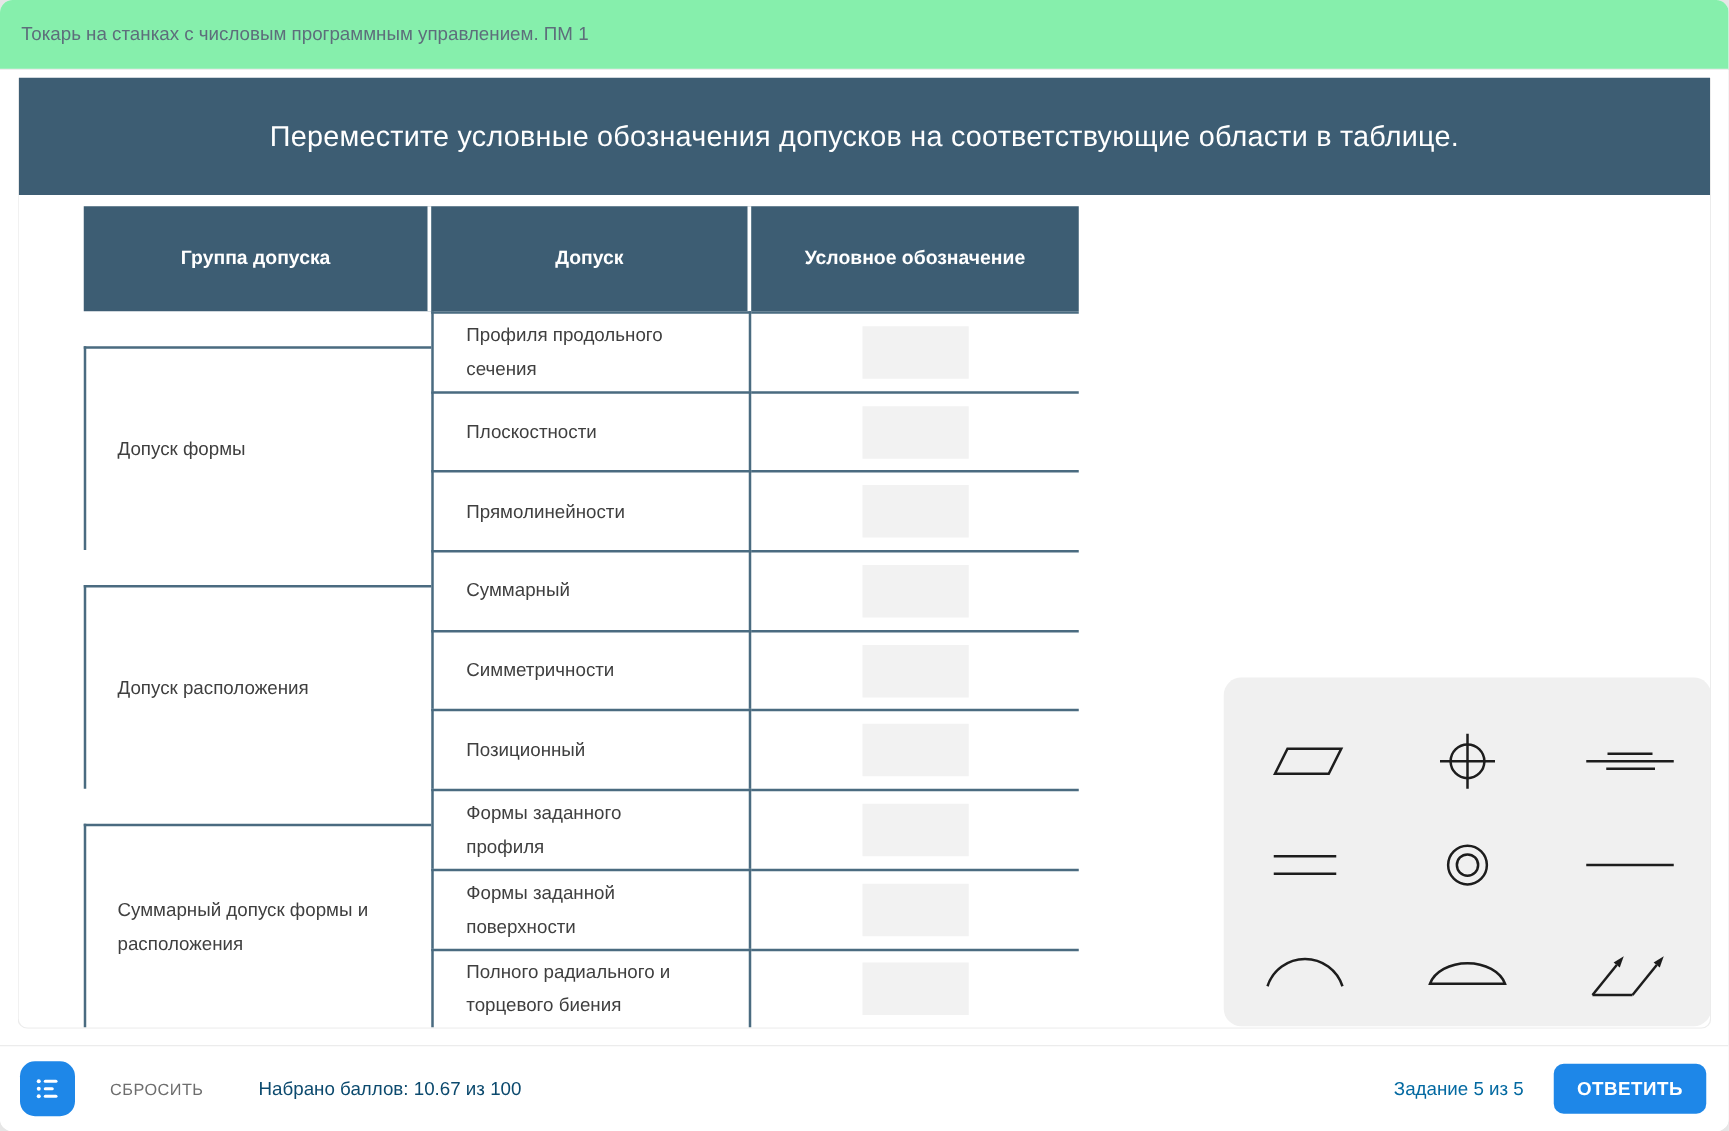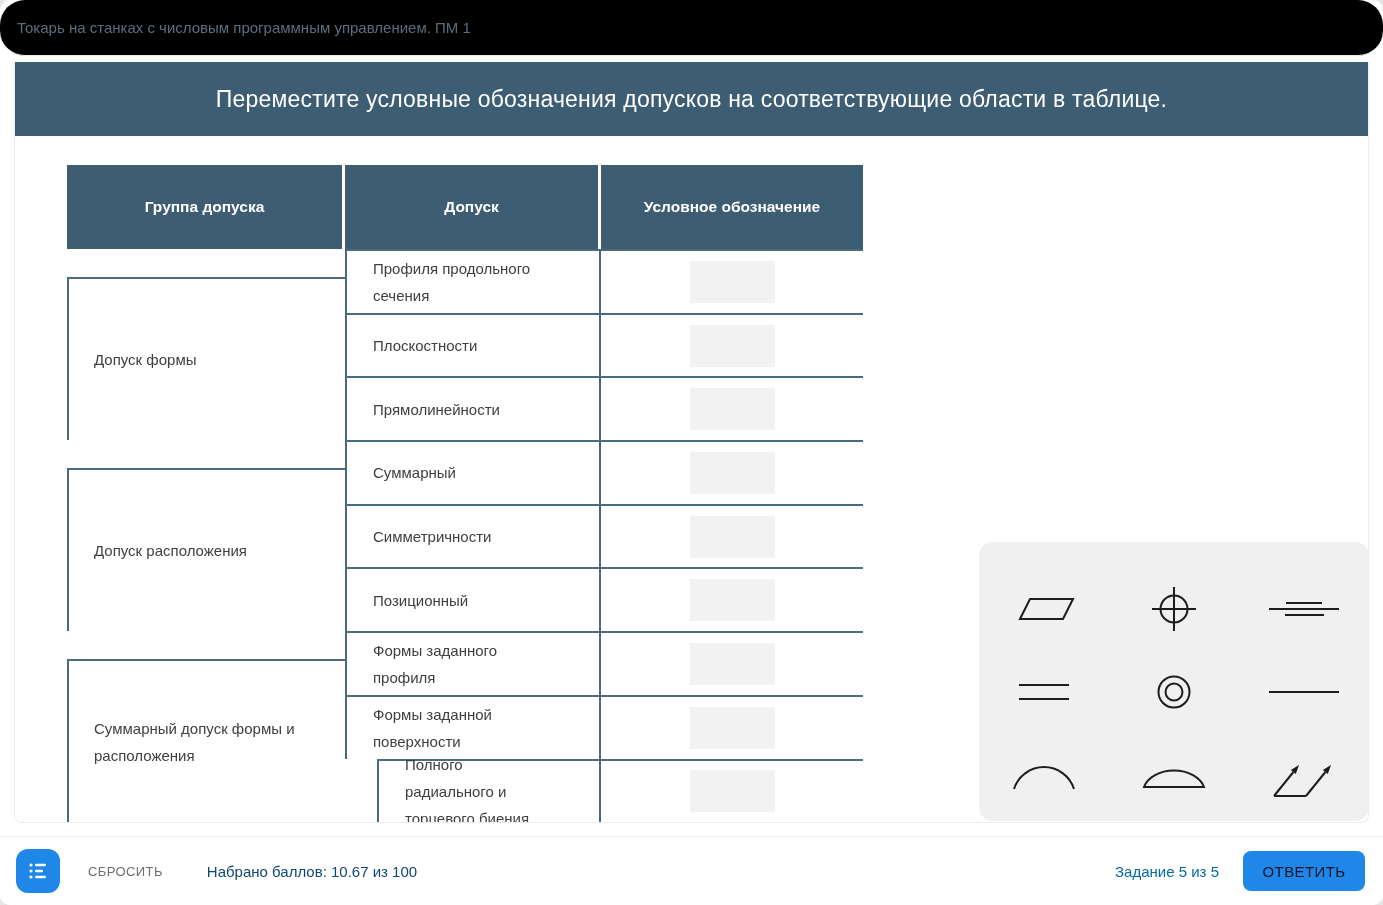--- a/index.html
+++ b/index.html
@@ -1,27 +1,27 @@
 <!DOCTYPE html>
 <html><head>
 <meta charset="utf-8">
 <style>
   * { margin:0; padding:0; box-sizing:border-box; }
   html,body { width:1383px; height:905px; background:#e6e6e6; font-family:"Liberation Sans", sans-serif; }
   .window { position:relative; width:1383px; height:905px; background:#ffffff; border-radius:10px; overflow:hidden; }
 
   
-  .titlebar { position:absolute; left:0; top:0; width:100%; height:56px; background:#000000;
-              border-bottom:1px solid #ededed; display:flex; align-items:center; padding-left:17px;border-radius:25px; }
+  .titlebar { position:absolute; left:0; top:0; width:100%; height:56px; background:#86efac;
+              border-bottom:1px solid #ededed; display:flex; align-items:center; padding-left:17px; }
   .titlebar span { font-size:15px; color:#5d6e7b; }
 
   
   .quiz-card { position:absolute; left:14px; top:62px; width:1355px; height:761px; background:#ffffff;
                border:1px solid #ececec; border-top:none; border-radius:0 0 8px 8px; overflow:hidden; }
-  .prompt { position:absolute; left:0; top:0; width:100%; height:74px; background:#3d5d73;
+  .prompt { position:absolute; left:0; top:0; width:100%; height:94px; background:#3d5d73;
             display:flex; align-items:center; justify-content:center; }
   .prompt span { color:#ffffff; font-size:23px; letter-spacing:0.2px; }
 
   
   .table-grid { position:absolute; left:52px; top:103px;
                 display:grid; grid-template-columns:278px 256px 262px;
                 grid-template-rows:84px repeat(9, 63.7px); }
   .hcell { grid-row:1; background:#3d5d73; color:#fff; font-weight:bold; font-size:15.5px;
            display:flex; align-items:center; justify-content:center; text-align:center; }
   .hcell.h1, .hcell.h2 { border-right:3px solid #ffffff; }
@@ -42,22 +42,22 @@
   
   .bottombar { position:absolute; left:0; bottom:0; width:100%; height:69px; background:#ffffff;
                border-top:1px solid #ececec; display:flex; align-items:center; }
   .list-button { width:44px; height:44px; margin-left:16px; border-radius:12px; background:#1e87e8;
                  border:none; display:flex; align-items:center; justify-content:center; cursor:pointer; }
   .reset-label { margin-left:28px; font-size:13px; color:#6e6e6e; letter-spacing:0.4px; cursor:pointer; }
   .score-label { margin-left:44px; font-size:15px; color:#0c4a6e; }
   .spacer { flex:1; }
   .progress-label { font-size:15px; color:#0369a1; margin-right:24px; }
   .answer-button { width:122px; height:40px; margin-right:18px; border:none; border-radius:8px;
-                   background:#1e87e8; color:#0f172a; font-family:"Liberation Sans", sans-serif;
-                   font-size:15px; font-weight:normal; letter-spacing:0.4px; cursor:pointer; }
+                   background:#1e87e8; color:#ffffff; font-family:"Liberation Sans", sans-serif;
+                   font-size:15px; font-weight:bold; letter-spacing:0.4px; cursor:pointer; }
 </style>
 </head>
 <body>
 
 <div class="window">
 
   <header class="titlebar">
     <span>Токарь на станках с числовым программным управлением. ПМ 1</span>
   </header>
 
@@ -98,21 +98,21 @@
         </div>
         <div class="cell group-cell" style="grid-area: 8 / 1 / span 3;">Суммарный допуск формы и расположения</div>
         <div class="cell item-cell" style="grid-area: 8 / 2;">Формы заданного профиля</div>
         <div class="cell zone-cell" style="grid-area: 8 / 3;">
           <div class="dropzone"></div>
         </div>
         <div class="cell item-cell" style="grid-area: 9 / 2;">Формы заданной поверхности</div>
         <div class="cell zone-cell" style="grid-area: 9 / 3;">
           <div class="dropzone"></div>
         </div>
-        <div class="cell item-cell" style="grid-area: 10 / 2; margin-left: 32px;">Полного радиального и торцевого биения</div>
+        <div class="cell item-cell" style="grid-area: 10 / 2;">Полного радиального и торцевого биения</div>
         <div class="cell zone-cell" style="grid-area: 10 / 3;">
           <div class="dropzone"></div>
         </div>
       </div>
 
     <div class="symbols-panel" id="symbols-panel">
         <div class="sym">
           <svg width="70" height="26">
             <path d="M11 23 L21 3 L64 3 L54 23 Z"></path>
           </svg>

